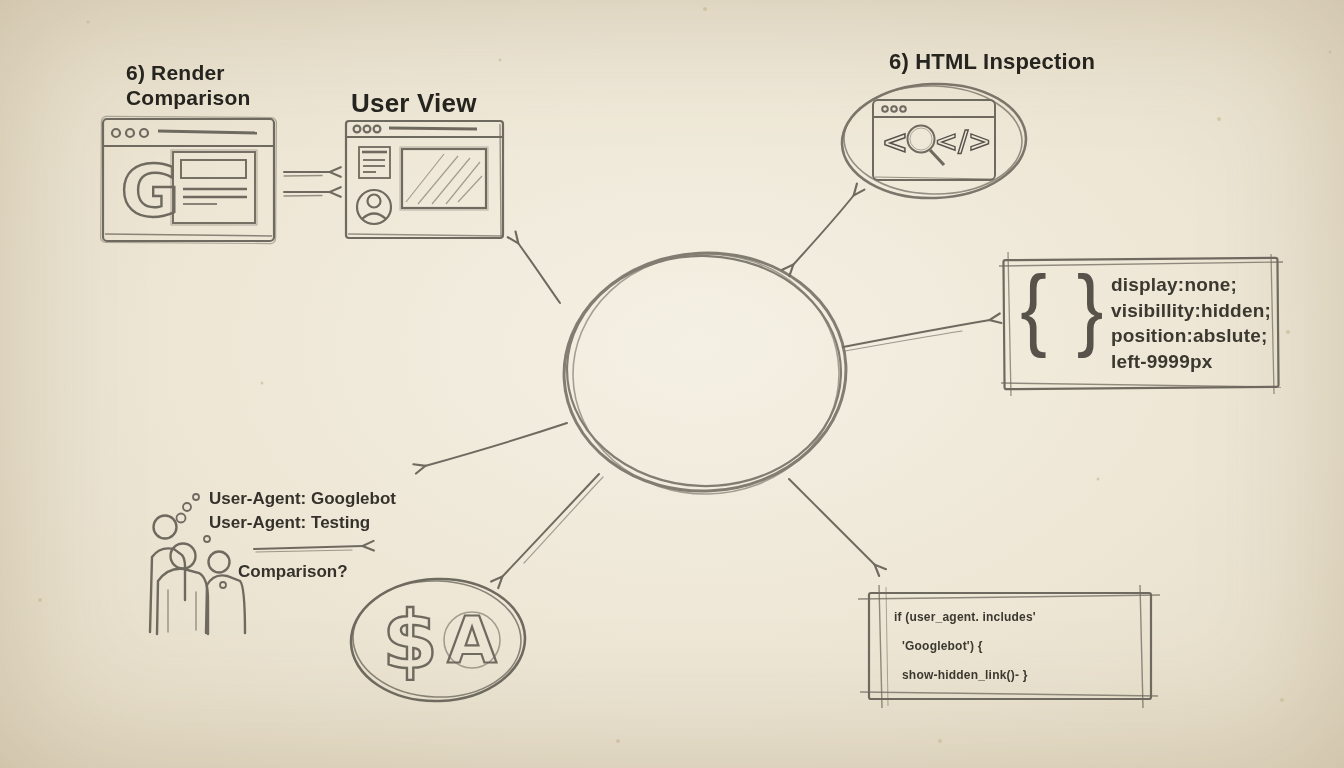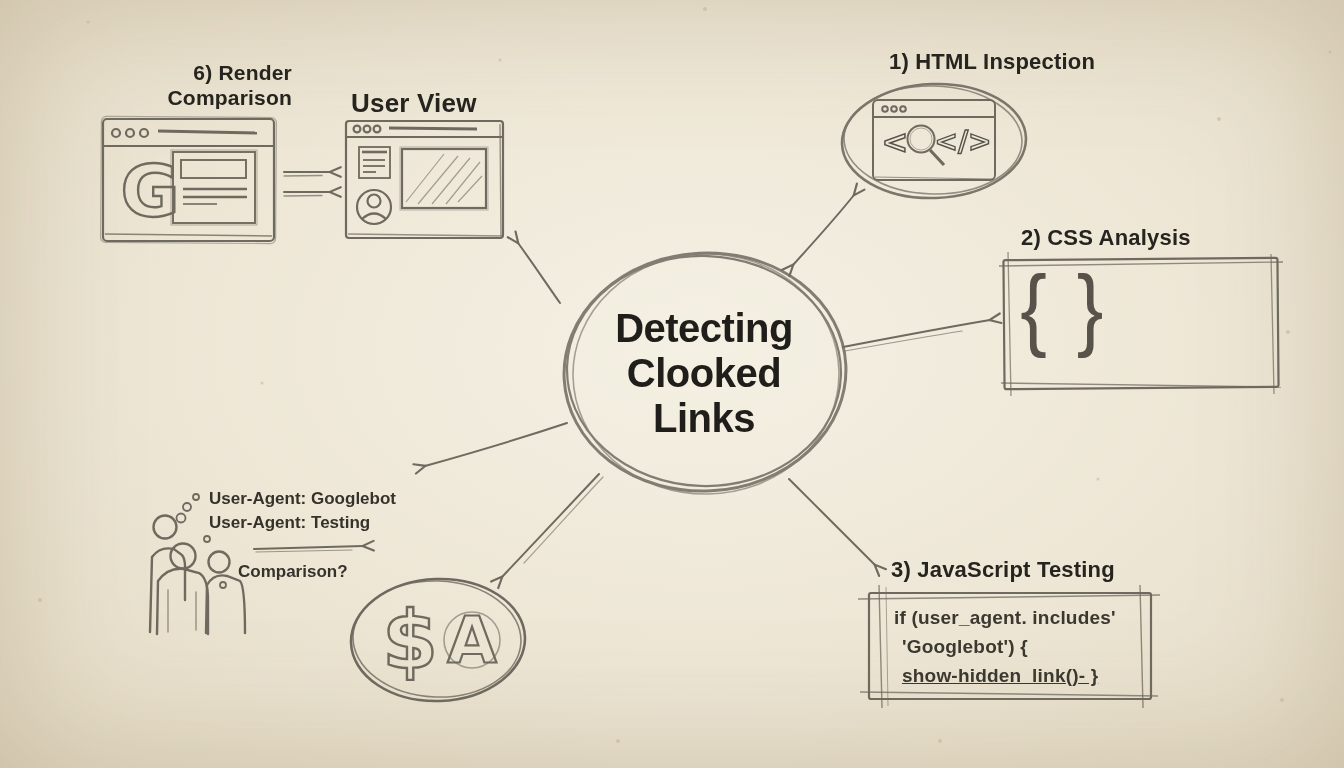--- a/index.html
+++ b/index.html
@@ -6,21 +6,21 @@
   #canvas{
     position:relative;width:1344px;height:768px;overflow:hidden;
     background:radial-gradient(ellipse at 52% 45%, #f4f0e3 0%, #ede6d5 55%, #e3dac4 100%);
     box-shadow:inset 0 0 140px rgba(140,120,80,.28);
     font-family:"Liberation Sans", sans-serif;
   }
   .abs{position:absolute;}
   .heading{font-weight:bold;color:#26241f;font-size:22px;line-height:1.18;letter-spacing:.2px;}
   .small{color:#35322b;font-size:17px;line-height:24px;font-weight:bold;}
   .code{color:#3b382f;font-size:19px;line-height:25.5px;font-weight:bold;letter-spacing:.2px;}
-  .jscode{color:#3b382f;font-size:19px;line-height:29px;font-weight:bold;letter-spacing:.2px;}
+  .jscode{color:#3b382f;font-size:12px;line-height:29px;font-weight:bold;letter-spacing:.2px;}
   #center-title{width:232px;text-align:center;font-weight:bold;font-size:40px;line-height:45px;color:#201e1a;letter-spacing:-.5px;}
   #braces{font-size:84px;line-height:84px;color:#57524a;font-weight:normal;transform:scale(.95,1.08);letter-spacing:4px;}
   svg text{font-family:"DejaVu Sans","Liberation Sans",sans-serif;}
 </style>
 </head>
 <body>
 
 <div id="canvas">
 
   <svg class="abs" style="left:0;top:0" width="1344" height="768" viewBox="0 0 1344 768">
@@ -193,39 +193,42 @@
           <circle cx="223" cy="585" r="3"></circle>
       </g>
     </g>
 
     <g fill="none" stroke="#6f6a5f" stroke-width="2" stroke-linecap="round">
       <path d="M254,549 L363,546" marker-end="url(#mEnd)"></path>
       <path d="M256,552 L352,550" stroke-width="1.2" opacity=".65"></path>
     </g>
   </svg>
 
-  <div class="abs heading" style="left:132px;top:61px;width:160px;font-size:21px;text-align:right;">6) Render Comparison</div>
+  <div class="abs heading" style="left:126px;top:61px;width:160px;font-size:21px;">6) Render Comparison</div>
 
   <div class="abs heading" style="left:351px;top:88px;font-size:26px;">User View</div>
 
-  <div class="abs heading" style="left:889px;top:49px;">1) HTML Inspection</div>
-
-  <div class="abs heading" style="left:1021px;top:225px;">2) CSS Analysis</div>
-
-  <div class="abs heading" style="left:891px;top:557px;">3) JavaScript Testing</div>
-
-
-  <div id="center-title" class="abs" style="left:588px;top:306px;">Detecting Clooked Links</div>
+  <div class="abs heading" style="left:889px;top:49px;">6) HTML Inspection</div>
+
+
+
+
 
   <div id="braces" class="abs" style="left:1018px;top:266px;">{ }</div>
 
+  <div class="abs" style="left:1111px;top:272px;">
+    <div class="code">display:none;</div>
+    <div class="code">visibillity:hidden;</div>
+    <div class="code">position:abslute;</div>
+    <div class="code">left-9999px</div>
+  </div>
 
   <div class="abs" style="left:894px;top:603px;">
     <div class="jscode">if (user_agent. includes'</div>
     <div class="jscode" style="padding-left:8px;">'Googlebot')  {</div>
-    <div class="jscode" style="padding-left:8px;text-decoration:underline;">show-hidden_link()- }</div>
+    <div class="jscode" style="padding-left:8px;">show-hidden_link()- }</div>
   </div>
 
   <div class="abs small" style="left:209px;top:487px;">User-Agent: Googlebot</div>
   <div class="abs small" style="left:209px;top:511px;">User-Agent: Testing</div>
   <div class="abs small" style="left:238px;top:560px;">Comparison?</div>
 
 </div>
 
 </body></html>

